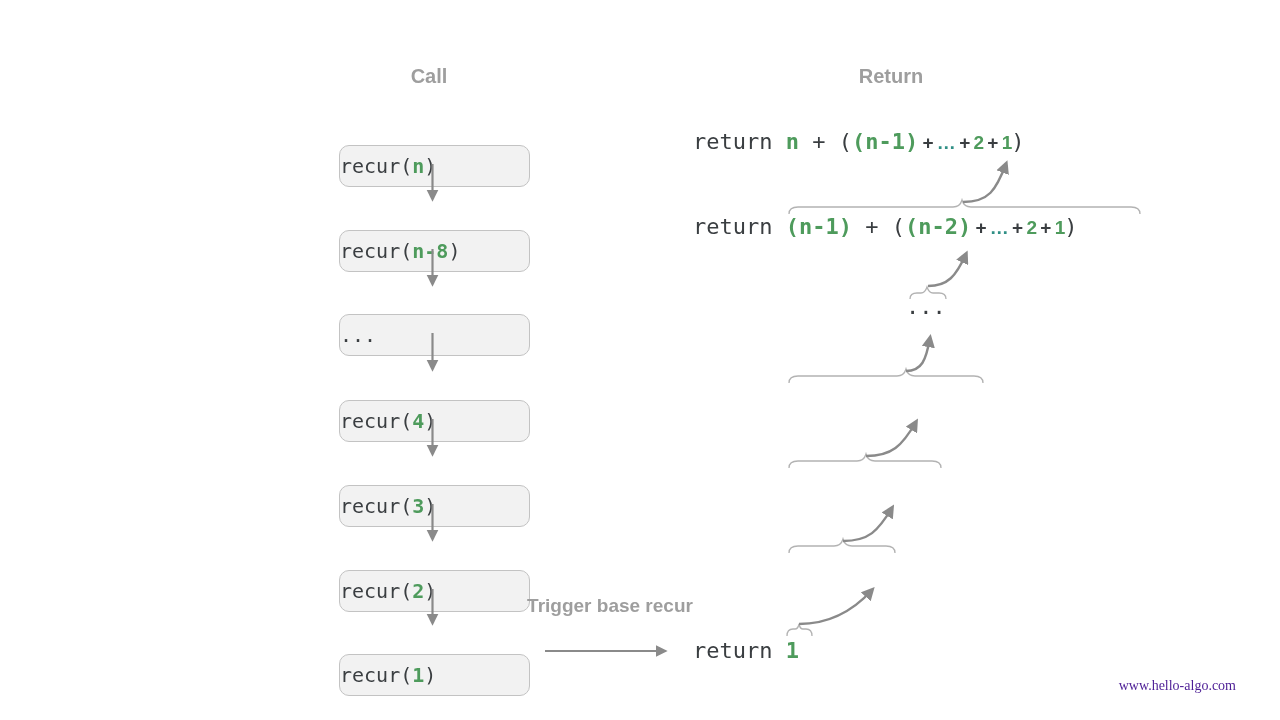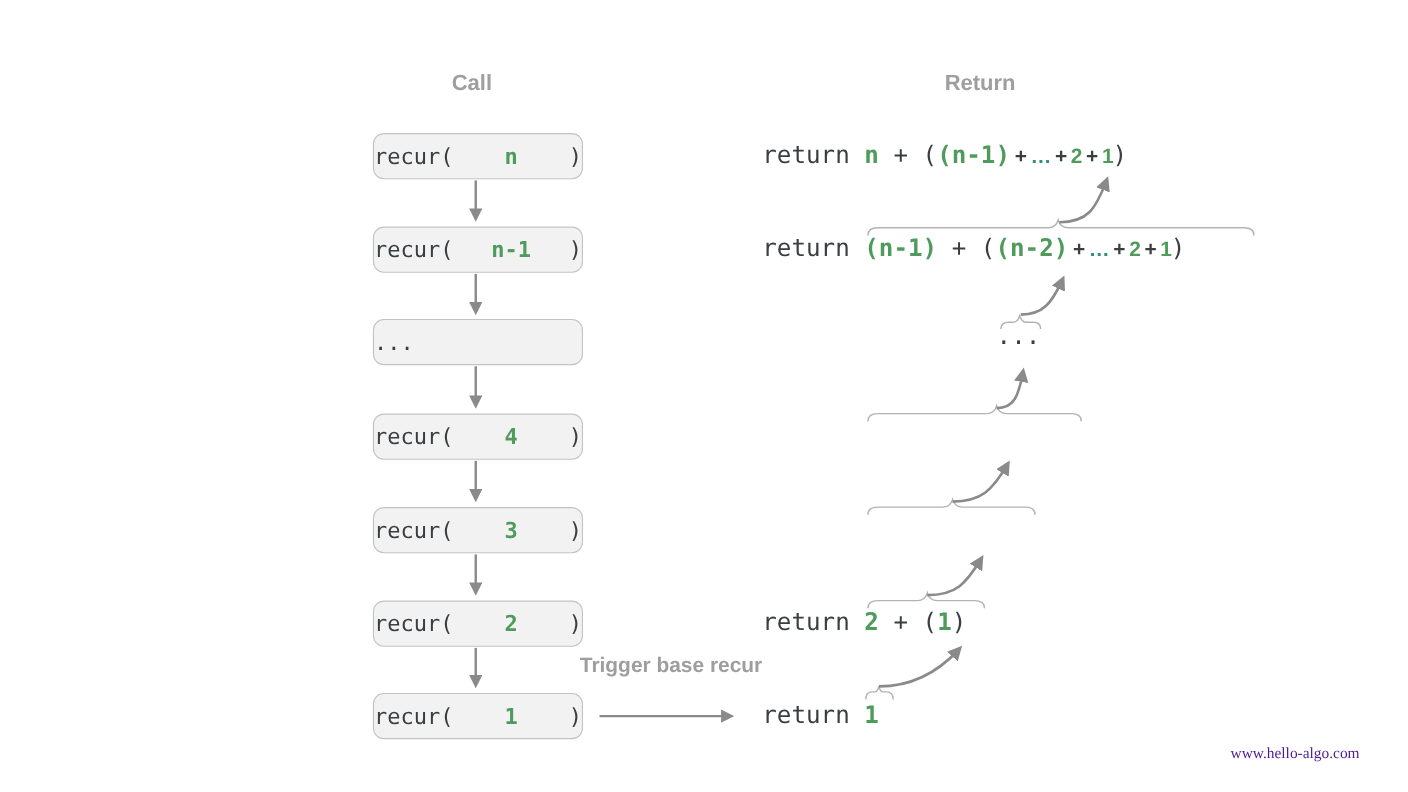--- a/index.html
+++ b/index.html
@@ -8,23 +8,24 @@
     font-family:"Liberation Sans", sans-serif;overflow:hidden;
   }
   .stage{position:absolute;left:0;top:0;width:1280px;height:720px;}
   .col-header{
     position:absolute;width:140px;text-align:center;
     font-weight:bold;font-size:20px;color:#9e9e9e;margin-top:16px;
   }
   .box{
     position:absolute;left:339px;width:189px;height:40px;
     background:#f2f2f2;border:1.5px solid #c3c3c3;border-radius:10px;
-    display:flex;align-items:center;justify-content:space-between;
+    display:flex;align-items:center;justify-content:flex-start;
     font-family:"DejaVu Sans Mono", monospace;font-size:20px;color:#3a3e41;
     white-space:pre;
+    margin-top:24px;
   }
   .ret{
     position:absolute;left:693px;height:30px;line-height:29px;
     font-family:"DejaVu Sans Mono", monospace;font-size:22px;color:#3a3e41;
     white-space:pre;
   }
   .ret.dots{left:906px;}
   .seg{white-space:pre;}
   .code{color:#3a3e41;}
   .green{color:#4e9b5c;font-weight:bold;}
@@ -47,31 +48,30 @@
 </style>
 </head>
 <body>
 
 <div class="stage">
 
   <div class="col-header" style="left:359px;top:49px;">Call</div>
   <div class="col-header" style="left:821px;top:49px;">Return</div>
 
   <div class="box" style="top:121px;"><span class="seg code">recur(</span><span class="seg green">n</span><span class="seg code">)</span></div>
-  <div class="box" style="top:206px;"><span class="seg code">recur(</span><span class="seg green">n-1</span><span class="seg code">)</span></div>
+  <div class="box" style="top:206px;"><span class="seg code">recur(</span><span class="seg green">n-8</span><span class="seg code">)</span></div>
   <div class="box" style="top:290px;"><span class="seg code">...</span></div>
   <div class="box" style="top:376px;"><span class="seg code">recur(</span><span class="seg green">4</span><span class="seg code">)</span></div>
   <div class="box" style="top:461px;"><span class="seg code">recur(</span><span class="seg green">3</span><span class="seg code">)</span></div>
   <div class="box" style="top:546px;"><span class="seg code">recur(</span><span class="seg green">2</span><span class="seg code">)</span></div>
   <div class="box" style="top:630px;"><span class="seg code">recur(</span><span class="seg green">1</span><span class="seg code">)</span></div>
 
   <div class="ret" style="top:127px;"><span class="seg code">return </span><span class="seg green">n</span><span class="seg code"> + </span><span class="seg code">(</span><span class="seg green">(n-1)</span><span class="seg code sm"> + </span><span class="seg teal sm">…</span><span class="seg code sm"> + </span><span class="seg green sm">2</span><span class="seg code sm"> + </span><span class="seg green sm">1</span><span class="seg code">)</span></div>
   <div class="ret" style="top:212px;"><span class="seg code">return </span><span class="seg green">(n-1)</span><span class="seg code"> + </span><span class="seg code">(</span><span class="seg green">(n-2)</span><span class="seg code sm"> + </span><span class="seg teal sm">…</span><span class="seg code sm"> + </span><span class="seg green sm">2</span><span class="seg code sm"> + </span><span class="seg green sm">1</span><span class="seg code">)</span></div>
   <div class="ret dots" style="top:292px;"><span class="seg code">...</span></div>
-  <div class="ret" style="top:552px;"><span class="seg code">return </span><span class="seg green">2</span><span class="seg code"> + </span><span class="seg code">(</span><span class="seg green">1</span><span class="seg code">)</span></div>
   <div class="ret" style="top:636px;"><span class="seg code">return </span><span class="seg green">1</span></div>
 
   <div class="trigger-label">Trigger base recur</div>
 
   <div class="watermark">www.hello-algo.com</div>
 
   <svg class="overlay" width="1280" height="720" viewBox="0 0 1280 720">
     <defs>
       <marker id="ah" viewBox="0 0 10 10" refX="7" refY="5" markerWidth="5.5" markerHeight="5.5" orient="auto-start-reverse">
         <path d="M0,0 L10,5 L0,10 z" fill="#8a8a8a"></path>

